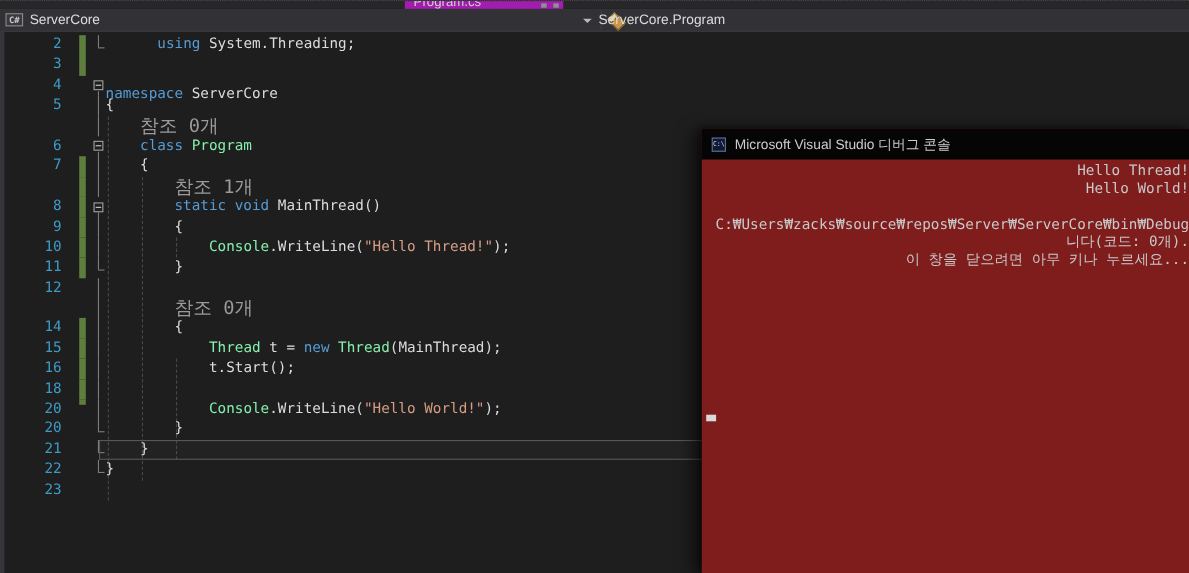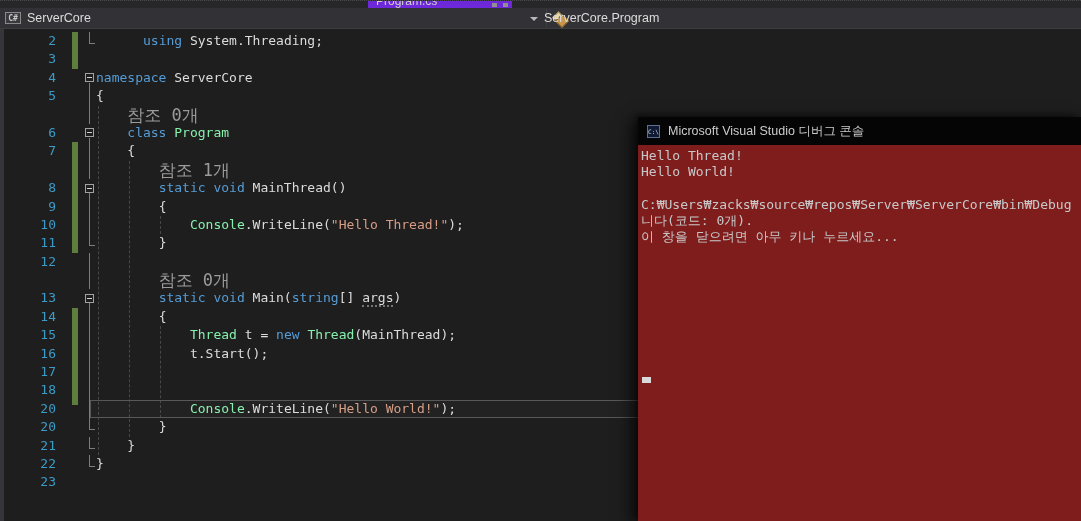--- a/index.html
+++ b/index.html
@@ -2,21 +2,21 @@
 <html><head>
 <meta charset="utf-8">
 <style>
   html,body{margin:0;padding:0;overflow:hidden;}
   body{width:1081px;height:521px;position:relative;background:#1e1e1e;
        font-family:"Liberation Sans",sans-serif;}
 
   
   .tabstrip{position:absolute;left:0;top:0;width:1081px;height:8px;background:#27272a;
             border-top:1px dotted #4a4a4a;box-sizing:border-box;}
-  .tab-active{position:absolute;left:368px;top:0;width:144px;height:8px;background:#6d28d9;overflow:hidden;}
+  .tab-active{position:absolute;left:368px;top:0;width:144px;height:8px;background:#a21caf;overflow:hidden;}
   .tab-active span{display:block;margin-top:-7px;margin-left:8px;font-size:12px;color:#cfcfcf;
                    font-family:"Liberation Sans",sans-serif;}
   .tab-glyph{position:absolute;top:2px;width:5px;height:4px;background:#8f8f94;}
 
   
   .navbar{position:absolute;left:0;top:8px;width:1081px;height:21px;background:#313136;
           border-bottom:1px solid #3c3c41;box-sizing:border-box;}
   .cs-proj-icon{position:absolute;left:5px;top:4px;width:16px;height:12px;border:1px solid #8a8a8a;
                 color:#c8c8c8;font-size:8px;font-weight:bold;text-align:center;line-height:12px;
                 background:#3a3a3e;box-sizing:border-box;font-family:"DejaVu Sans Mono",monospace;}
@@ -58,21 +58,21 @@
 
   
   .console{position:absolute;left:638px;top:117px;width:443px;height:404px;background:#7f1d1d;
            box-shadow:-9px 3px 14px rgba(0,0,0,0.55), -2px -2px 6px rgba(0,0,0,0.45);z-index:5;}
   .con-title{height:28px;background:#050505;display:flex;align-items:center;padding-left:9px;}
   .cmd-icon{width:13px;height:13px;border:1px solid #5e6f96;background:#101b33;color:#c9d4ea;
             font-size:6px;line-height:12px;text-align:center;box-sizing:border-box;flex:none;
             font-family:"DejaVu Sans Mono",monospace;}
   .con-title-text{margin-left:8px;font-size:12.5px;color:#cccccc;}
   .con-body{padding:3px 0 0 3px;font-family:"DejaVu Sans Mono",monospace;font-size:13px;
-            color:#c8c8c8;overflow:hidden;}
+            color:#c8c8c8;overflow:hidden;text-align:right;}
   .conline{height:16.2px;line-height:16.2px;white-space:pre;overflow:hidden;}
   .con-cursor{display:block;width:9px;height:6px;background:#d9d9d9;margin-top:9px;margin-left:1px;}
 </style>
 </head>
 <body>
 
 <div class="tabstrip">
   <div class="tab-active">
     <span>Program.cs</span>
   </div>
@@ -111,21 +111,21 @@
         <span class="chg on"></span>
         <span class="outl "></span>
         <span class="codetxt" style="padding-left: 0px;"></span>
       </div>
       <div class="row">
         <span class="lnno">4</span>
         <span class="chg"></span>
         <span class="outl box">
           <i class="obox"></i>
         </span>
-        <span class="codetxt" style="padding-left: 0px;"><span class="kw">namespace</span><span class="pl"> ServerCore</span></span>
+        <span class="codetxt" style="padding-left: 0px; margin-top: 8px;"><span class="kw">namespace</span><span class="pl"> ServerCore</span></span>
       </div>
       <div class="row">
         <span class="lnno">5</span>
         <span class="chg"></span>
         <span class="outl line"></span>
         <span class="codetxt" style="padding-left: 0px;"><span class="pl">{</span></span>
       </div>
       <div class="row">
         <span class="lnno"></span>
         <span class="chg"></span>
@@ -184,50 +184,36 @@
         <span class="outl line"></span>
         <span class="codetxt" style="padding-left: 0px;"></span>
       </div>
       <div class="row">
         <span class="lnno"></span>
         <span class="chg"></span>
         <span class="outl line"></span>
         <span class="codetxt" style="padding-left: 62.64px;"><span class="cl">참조 0개</span></span>
       </div>
       <div class="row">
-        <span class="lnno">13</span>
-        <span class="chg"></span>
-        <span class="outl box">
-          <i class="obox"></i>
-        </span>
-        <span class="codetxt" style="padding-left: 62.64px;"><span class="kw">static</span><span class="kw"> void</span><span class="pl"> Main(</span><span class="kw">string</span><span class="pl">[] </span><span class="pl udot">args</span><span class="pl">)</span></span>
-      </div>
-      <div class="row">
         <span class="lnno">14</span>
         <span class="chg on"></span>
         <span class="outl line"></span>
         <span class="codetxt" style="padding-left: 62.64px;"><span class="pl">{</span></span>
       </div>
       <div class="row">
         <span class="lnno">15</span>
         <span class="chg on"></span>
         <span class="outl line"></span>
         <span class="codetxt" style="padding-left: 93.96px;"><span class="ty">Thread</span><span class="pl"> t = </span><span class="kw">new</span><span class="pl"> </span><span class="ty">Thread</span><span class="pl">(MainThread);</span></span>
       </div>
       <div class="row">
         <span class="lnno">16</span>
         <span class="chg on"></span>
         <span class="outl line"></span>
         <span class="codetxt" style="padding-left: 93.96px;"><span class="pl">t.Start();</span></span>
-      </div>
-      <div class="row">
-        <span class="lnno">17</span>
-        <span class="chg on"></span>
-        <span class="outl line"></span>
-        <span class="codetxt" style="padding-left: 0px;"></span>
       </div>
       <div class="row">
         <span class="lnno">18</span>
         <span class="chg on"></span>
         <span class="outl line"></span>
         <span class="codetxt" style="padding-left: 0px;"></span>
       </div>
       <div class="row cur">
         <span class="lnno">20</span>
         <span class="chg tip"></span>

